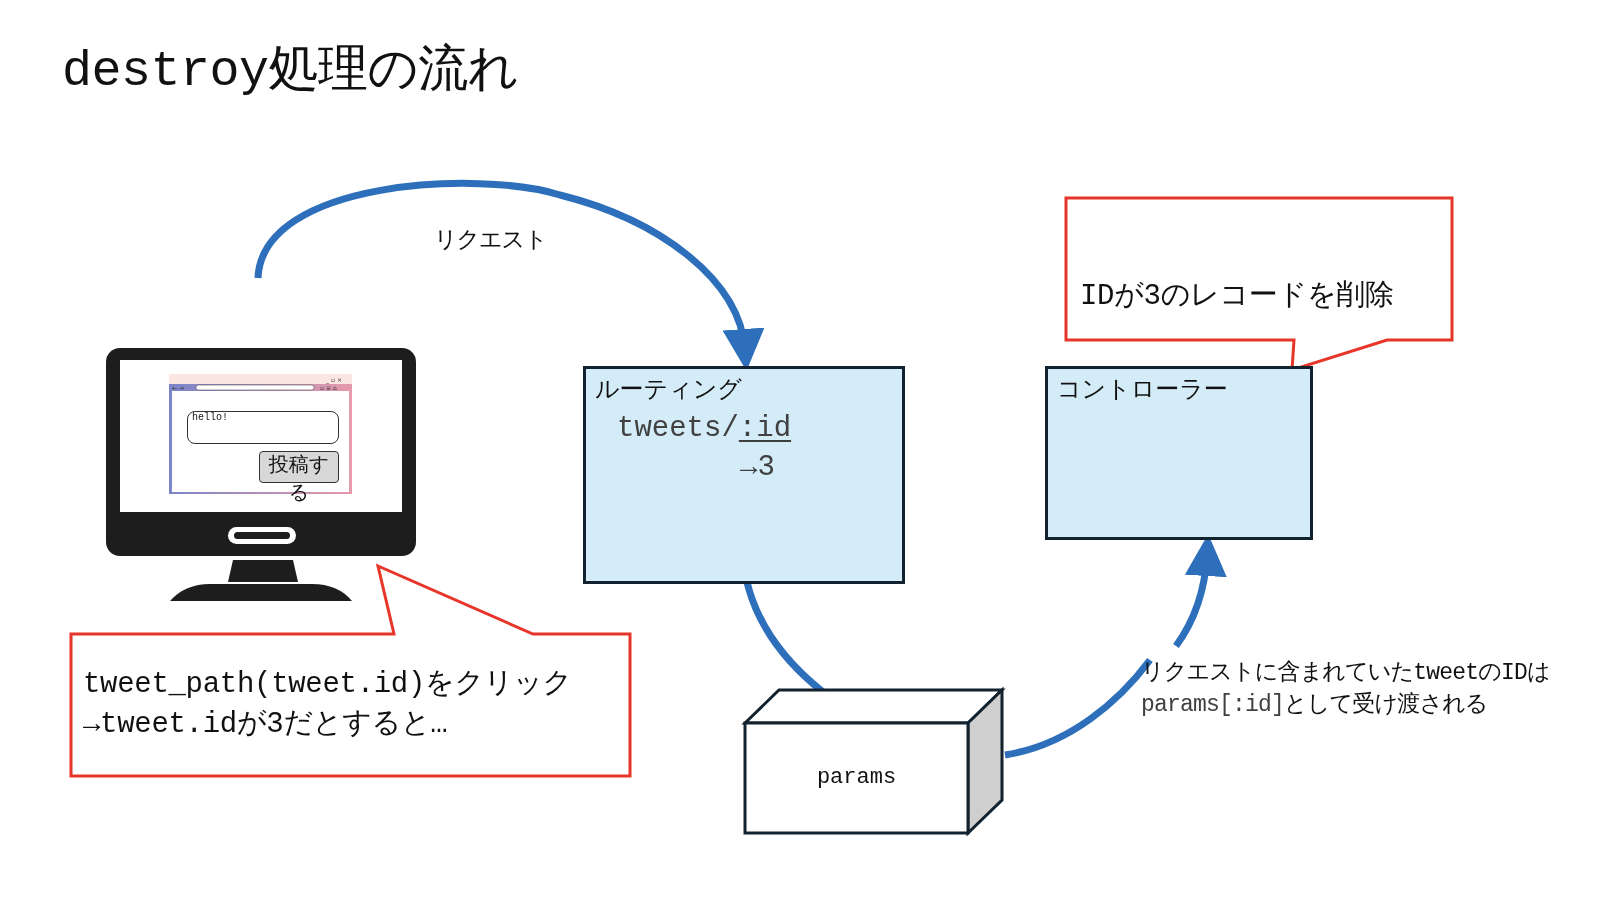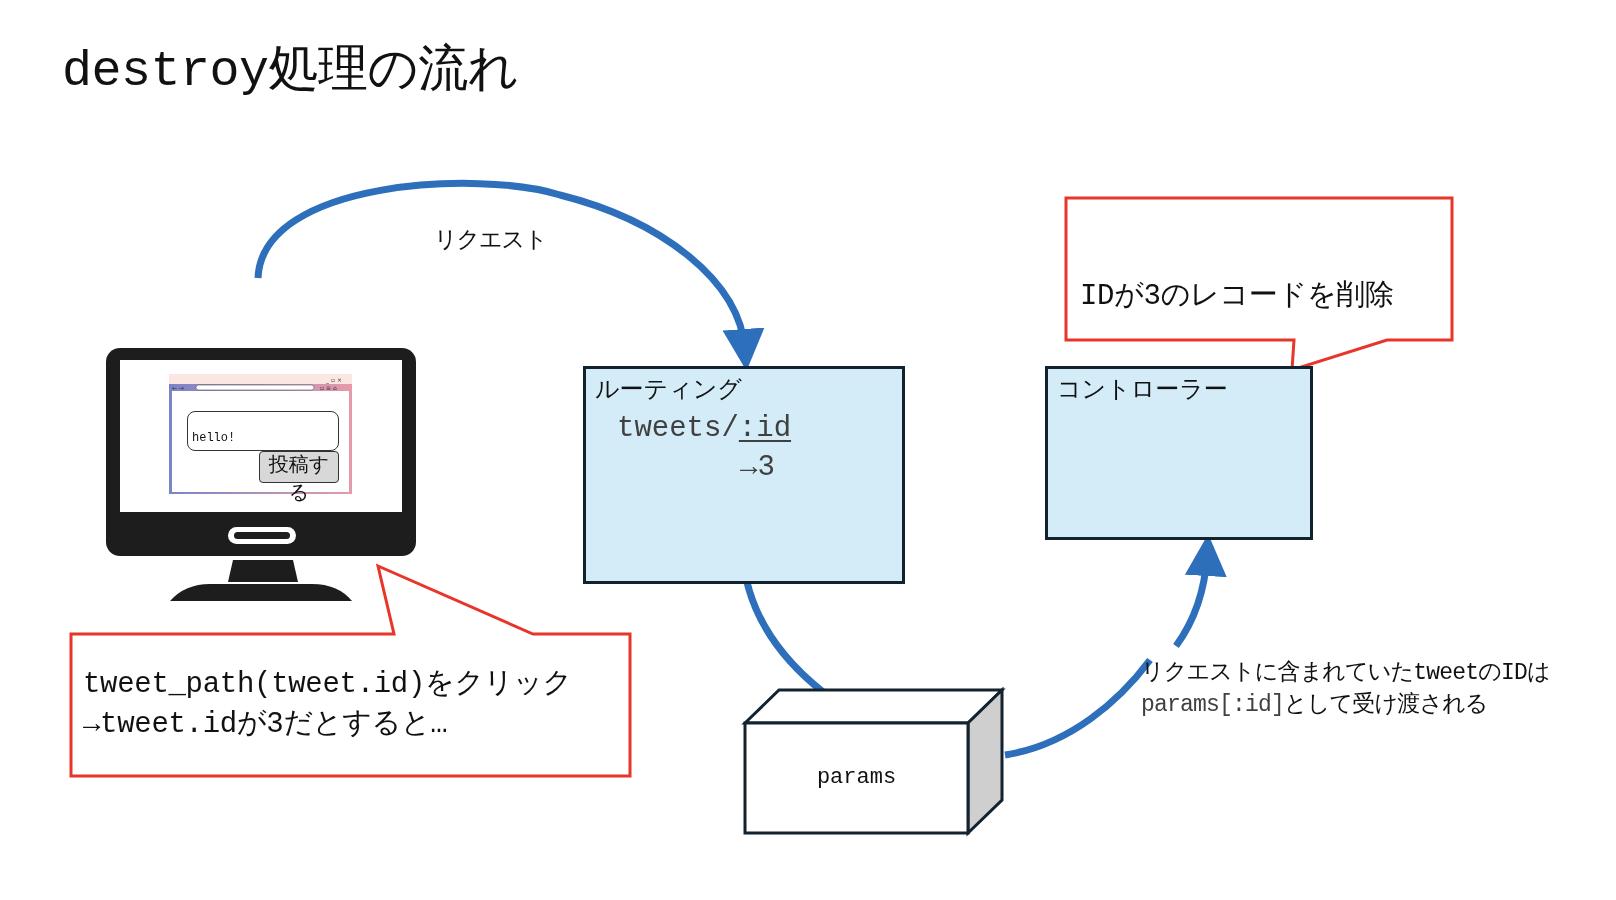--- a/index.html
+++ b/index.html
@@ -10,21 +10,21 @@
   svg#canvas { position: absolute; left: 0; top: 0; }
   .node-box { background: #d3ecf8; border: 3px solid #12232f; box-sizing: border-box; }
   .node-title { font-size: 24px; line-height: 32px; white-space: nowrap; }
   .red { color: #404040; }
   .code { font-size: 29px; line-height: 36px; white-space: nowrap; }
   .underline { text-decoration: underline; text-decoration-thickness: 2px; text-underline-offset: 4px; }
   .callout-text { font-size: 29px; line-height: 40px; white-space: nowrap; letter-spacing: -0.3px; }
   .note { font-size: 23px; line-height: 32px; white-space: nowrap; letter-spacing: -0.8px; }
   .label { font-size: 23px; white-space: nowrap; letter-spacing: -1px; }
   .browser-input { background: #fff; border: 1.5px solid #333; border-radius: 8px; box-sizing: border-box;
-                   font-size: 12px; padding: 19px 4px; }
+                   font-size: 10px; padding: 0 4px; }
   .browser-btn { background: #d8d8d8; border: 1.5px solid #333; border-radius: 4px; box-sizing: border-box;
                  font-size: 20px; text-align: center; line-height: 28px; }
 </style>
 </head>
 <body>
 
 <svg id="canvas" width="1616" height="900" viewBox="0 0 1616 900">
   <defs>
     <marker id="arrowhead" markerWidth="6" markerHeight="6" refX="3" refY="3" orient="auto" markerUnits="strokeWidth">
       <path d="M0,0 L6,3 L0,6 Z" fill="#2e6fbb"></path>

